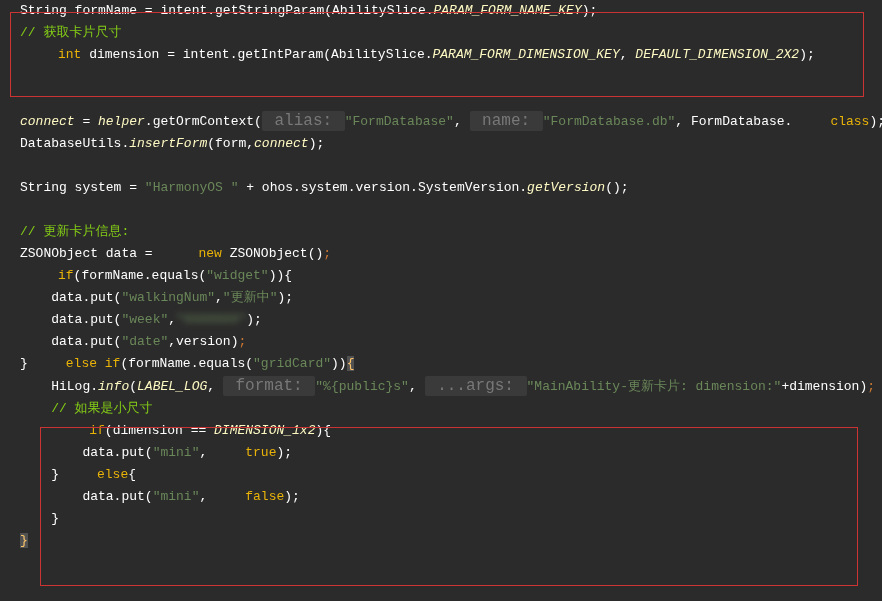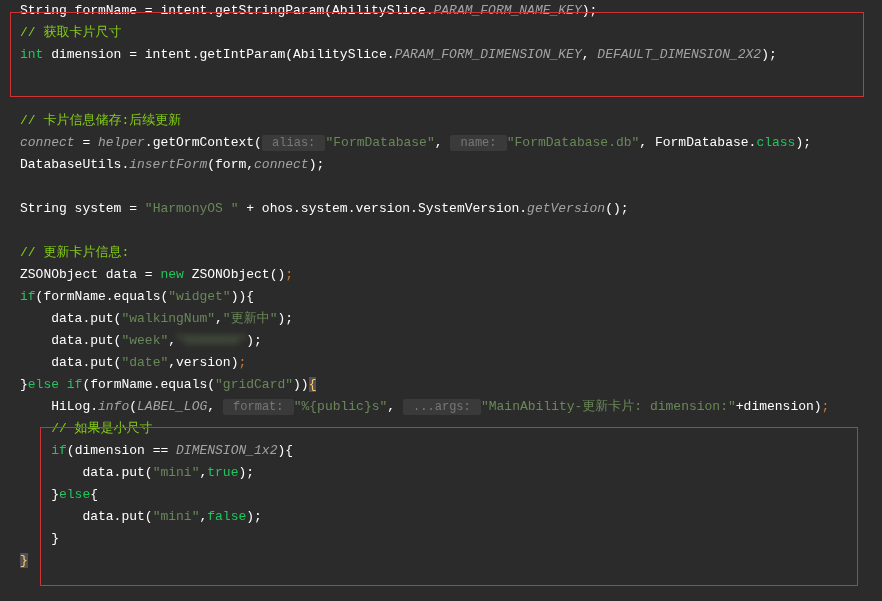--- a/index.html
+++ b/index.html
@@ -28,25 +28,25 @@
       left: 10px;
       width: 854px;
       height: 85px;
     }
     .box2 {
       top: 427px;
       left: 40px;
       width: 818px;
       height: 159px;
     }
-    .keyword { color: #22c55e; }
+    .keyword { color: #eab308; margin-left: 38px; }
     .string { color: #6a8759; }
     .comment { color: #84cc16; text-align: right; }
-    .static-field { color: #a3a3a3; font-style: italic; }
-    .param-hint { color: #787878; background: #3a3a3a; padding: 1px 3px; border-radius: 2px; font-size: 12px; }
+    .static-field { color: #fef9c3; font-style: italic; }
+    .param-hint { color: #787878; background: #3a3a3a; padding: 1px 3px; border-radius: 2px; font-size: 16px; }
     .identifier { color: #ffffff; }
     .semicolon { color: #cc7832; }
     .yellow-brace { color: #ffc66d; background: #515151; }
     .blurred { filter: blur(3px); }
   </style>
 </head>
 <body>
 
 <div class="code-container">
   <div class="red-box box1"></div>
@@ -54,21 +54,20 @@
 
   <div class="line"><span class="identifier">String formName = intent.</span><span class="identifier">getStringParam</span><span class="identifier">(AbilitySlice.</span><span class="static-field">PARAM_FORM_NAME_KEY</span><span class="identifier">);</span></div>
 
   <div class="line"><span class="comment">// 获取卡片尺寸</span></div>
 
   <div class="line"><span class="keyword">int</span><span class="identifier"> dimension = intent.</span><span class="identifier">getIntParam</span><span class="identifier">(AbilitySlice.</span><span class="static-field">PARAM_FORM_DIMENSION_KEY</span><span class="identifier">, </span><span class="static-field">DEFAULT_DIMENSION_2X2</span><span class="identifier">);</span></div>
 
   <div class="line">&nbsp;</div>
   <div class="line">&nbsp;</div>
 
-  <div class="line"><span class="comment">// 卡片信息储存:后续更新</span></div>
 
   <div class="line"><span class="static-field">connect</span><span class="identifier"> = </span><span class="static-field">helper</span><span class="identifier">.</span><span class="identifier">getOrmContext</span><span class="identifier">(</span><span class="param-hint"> alias: </span><span class="string">"FormDatabase"</span><span class="identifier">, </span><span class="param-hint"> name: </span><span class="string">"FormDatabase.db"</span><span class="identifier">, FormDatabase.</span><span class="keyword">class</span><span class="identifier">);</span></div>
 
 
   <div class="line"><span class="identifier">DatabaseUtils.</span><span class="static-field">insertForm</span><span class="identifier">(form,</span><span class="static-field">connect</span><span class="identifier">);</span></div>
 
   <div class="line">&nbsp;</div>
 
 
   <div class="line"><span class="identifier">String system = </span><span class="string">"HarmonyOS "</span><span class="identifier"> + ohos.system.version.SystemVersion.</span><span class="static-field">getVersion</span><span class="identifier">();</span></div>

